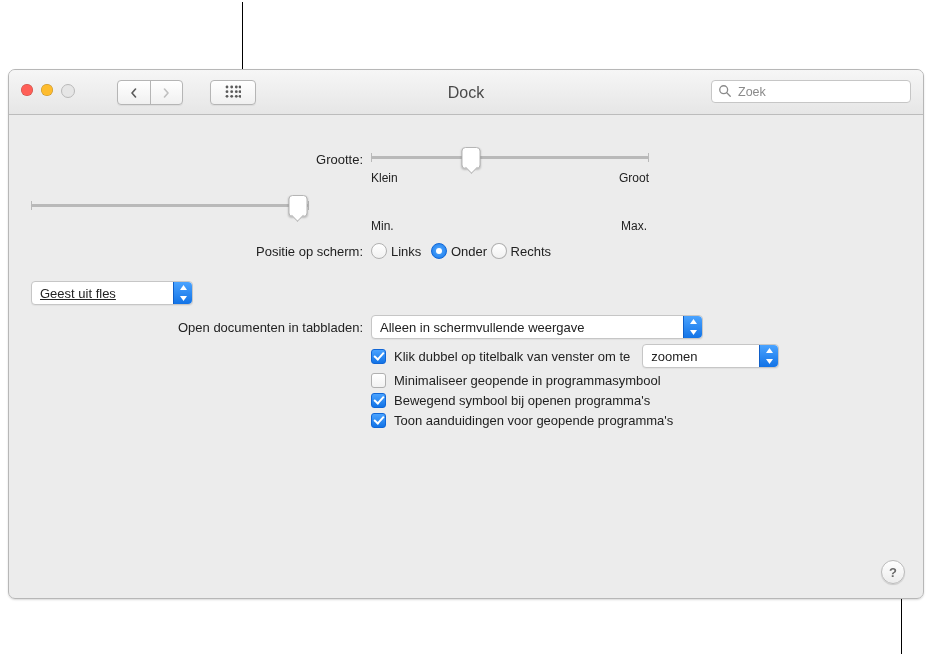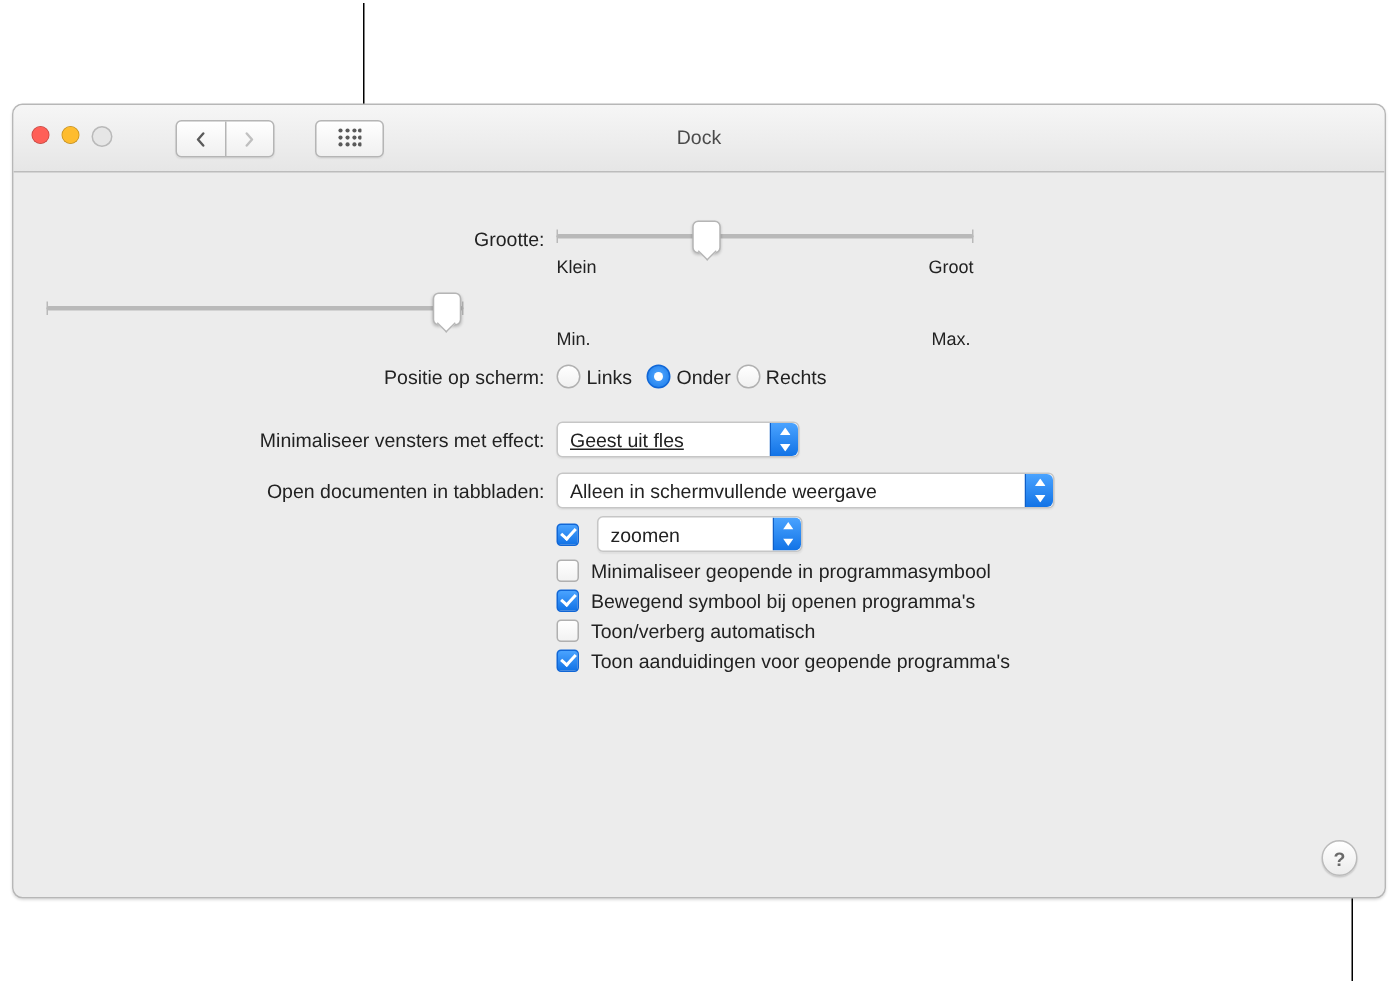--- a/index.html
+++ b/index.html
@@ -20,21 +20,21 @@
   .segbtn{position:absolute;top:10px;height:23px;background:linear-gradient(#ffffff,#f0f0f0);
           border:1px solid #b5b5b5;border-radius:4px;display:flex;align-items:center;justify-content:center;
           box-shadow:0 1px 0 rgba(255,255,255,.6) inset,0 1px 1px rgba(0,0,0,.06);}
   .nav{left:108px;width:64px;}
   .nav .divider{width:1px;height:100%;background:#b5b5b5;}
   .nav svg{width:10px;height:10px;}
   .nav .half{flex:1;display:flex;align-items:center;justify-content:center;}
   .nav .half.disabled svg{opacity:.35;}
   .gridbtn{left:201px;width:44px;}
   .gridbtn svg{width:16px;height:16px;}
-  .title{position:absolute;left:0;right:0;top:14px;text-align:center;font-size:13px;color:#4a4a4a;}
+  .title{position:absolute;left:0;right:0;top:14px;text-align:center;font-size:16px;color:#4a4a4a;}
   .searchwrap{position:absolute;right:12px;top:10px;width:200px;height:23px;}
   .search{width:100%;height:100%;border:1px solid #c6c6c6;border-radius:4px;background:#fff;
           padding:0 6px 0 26px;font-size:12.5px;color:#333;outline:none;box-sizing:border-box;}
   .search::placeholder{color:#8a8a8a;}
   .searchwrap .mag{position:absolute;left:7px;top:4px;width:14px;height:14px;color:#8a8a8a;}
 
   .body{padding:32px 22px 0 22px;}
   .formrow{display:flex;align-items:center;margin-bottom:0;}
   .formrow .lab{width:332px;text-align:right;padding-right:8px;font-size:13px;color:#222;display:flex;justify-content:flex-end;align-items:center;gap:6px;}
   .formrow .ctrl{flex:1;display:flex;align-items:center;gap:10px;position:relative;}
@@ -122,20 +122,27 @@
               <circle cx="11.3" cy="11.3" r="1.4"></circle>
               <circle cx="15.0" cy="2" r="1.4"></circle>
               <circle cx="15.0" cy="6.7" r="1.4"></circle>
               <circle cx="15.0" cy="11.3" r="1.4"></circle>
             </g>
         </svg>
       </div>
 
       <div class="title">Dock</div>
 
+      <div class="searchwrap">
+        <svg class="mag" viewBox="0 0 16 16">
+            <circle cx="6.5" cy="6.5" r="4.5" fill="none" stroke="currentColor" stroke-width="1.5"></circle>
+            <line x1="10" y1="10" x2="14" y2="14" stroke="currentColor" stroke-width="1.5" stroke-linecap="round"></line>
+          </svg>
+        <input class="search" type="text" placeholder="Zoek" style="">
+      </div>
     </div>
 
     <div class="body">
 
       <div class="formrow sliderblock" style="position:relative;align-items:flex-end;">
         <div class="lab">
             <span>Grootte:</span>
           </div>
         <div class="ctrl">
           <div class="slider">
@@ -176,23 +183,20 @@
             <span>Onder</span>
           </div>
           <div class="radiowrap">
             <input type="radio" name="pos" class="radio" style="">
             <span>Rechts</span>
           </div>
         </div>
       </div>
 
       <div class="formrow" style="margin-bottom:10px;">
-        <div class="lab">
-            <span>Minimaliseer vensters met effect:</span>
-          </div>
         <div class="ctrl">
           <div class="popup" style="width:130px;text-decoration:underline;">
             <span>Geest uit fles</span>
             <div class="stepper">
               <div>
                   <svg viewBox="0 0 7 5">
                     <path d="M0 5 3.5 0 7 5Z" fill="#fff"></path>
                   </svg>
                 </div>
               <div>
@@ -223,20 +227,21 @@
                     <path d="M0 0 3.5 5 7 0Z" fill="#fff"></path>
                   </svg>
                 </div>
             </div>
           </div>
         </div>
       </div>
 
       <div class="chkline">
         <input type="checkbox" class="chk" checked="" style="">
+        <span>Klik dubbel op titelbalk van venster om te</span>
         <div class="popup" style="width:105px;margin-left:4px;">
           <span>zoomen</span>
           <div class="stepper">
             <div>
                 <svg viewBox="0 0 7 5">
                   <path d="M0 5 3.5 0 7 5Z" fill="#fff"></path>
                 </svg>
               </div>
             <div>
                 <svg viewBox="0 0 7 5">
@@ -250,24 +255,20 @@
       <div class="chkline">
         <input type="checkbox" class="chk" style="">
         <span>Minimaliseer geopende in programmasymbool</span>
       </div>
 
       <div class="chkline">
         <input type="checkbox" class="chk" checked="" style="">
         <span>Bewegend symbool bij openen programma's</span>
       </div>
 
-      <div class="chkline">
-        <input type="checkbox" class="chk" style="">
-        <span>Toon/verberg automatisch</span>
-      </div>
 
       <div class="chkline">
         <input type="checkbox" class="chk" checked="" style="">
         <span>Toon aanduidingen voor geopende programma's</span>
       </div>
 
     </div>
 
     <div class="help">
       <span>?</span>

